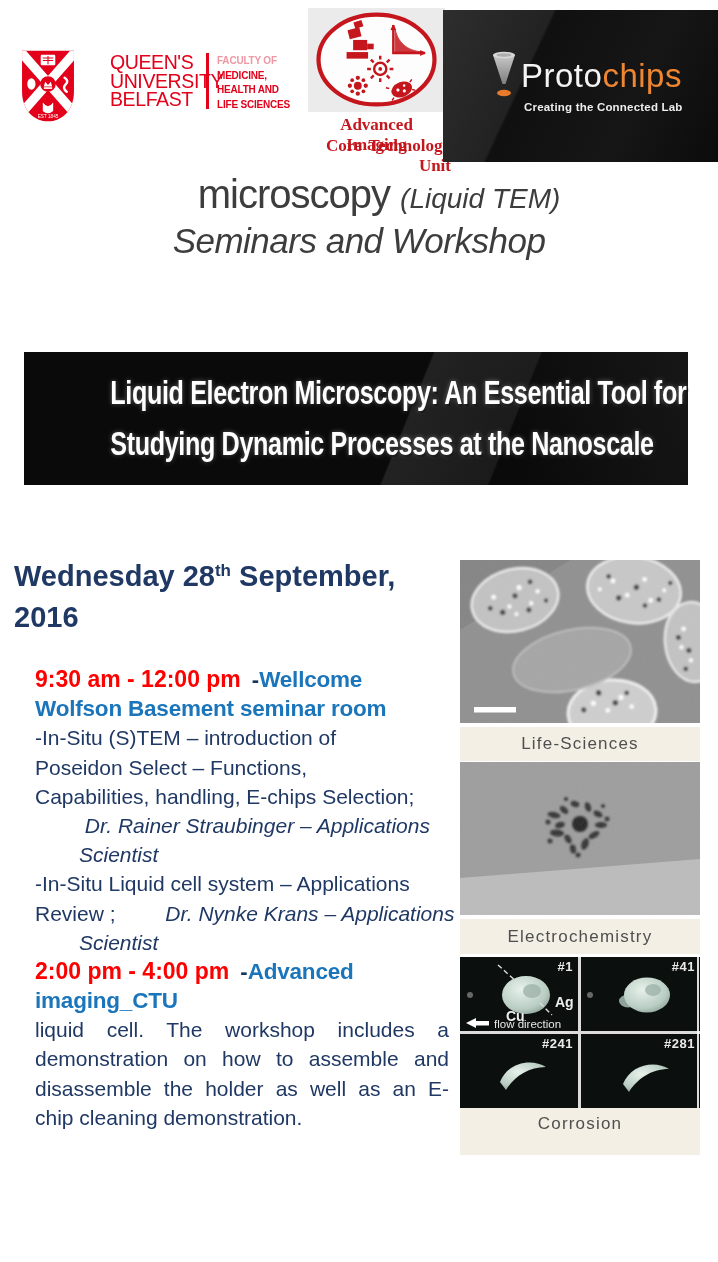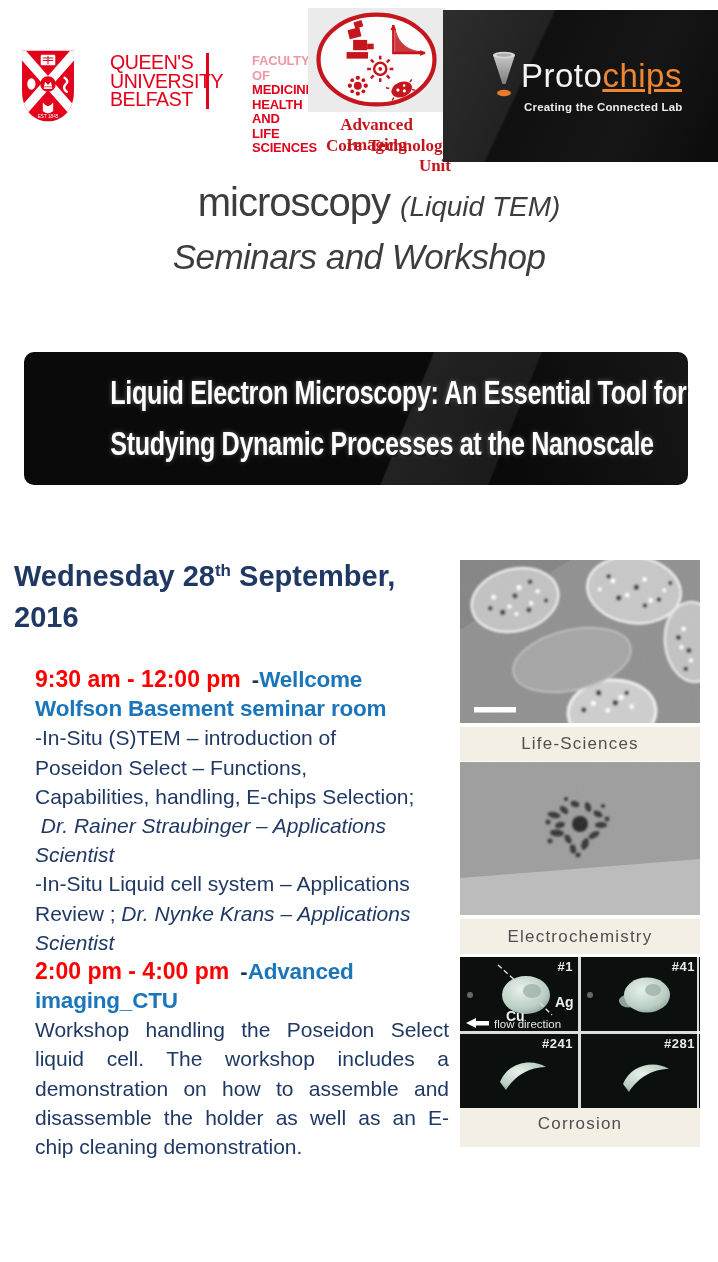--- a/index.html
+++ b/index.html
@@ -9,84 +9,84 @@
     font-family:"Liberation Sans", sans-serif;
   }
   .abs { position:absolute; }
 
   
   #qub-logo { left:8px; top:22px; width:292px; height:92px; }
   #qub-shield { left:13px; top:27px; width:54px; height:74px; }
   #qub-wordmark { left:75px; top:31px; color:#e2001a; font-weight:400;
     font-size:19.5px; line-height:18.5px; letter-spacing:-0.4px;margin-left:27px; }
   #qub-divider { left:198px; top:31px; width:2.5px; height:56px; background:#e2001a; }
-  #qub-faculty { left:209px; top:32px; font-weight:800; font-size:13px;
-    line-height:14.5px; color:#e2001a; letter-spacing:-0.2px;margin-left:35px; }
+  #qub-faculty { left:209px; top:32px; font-weight:800; font-size:10px;
+    line-height:14.5px; color:#e2001a; letter-spacing:-0.2px; }
   #qub-faculty .light { color:#ef97a3; }
 
   #aictu-logo { left:308px; top:8px; width:137px; height:148px; }
   #aictu-bg { left:0; top:0; width:137px; height:104px; background:#ebebeb; }
   #aictu-svg { left:3px; top:2px; }
   .aictu-text { width:137px; text-align:center; color:#c4161c;
     font-family:"Liberation Serif", serif; font-weight:600; word-spacing:3px; }
   #aictu-line1 { left:0; top:107px; font-size:17px; }
   #aictu-line2 { left:-6px; top:128px; width:149px; font-size:17px;text-align:right; }
 
   #protochips-logo { left:443px; top:10px; width:275px; height:152px;
     background:linear-gradient(115deg,#2e2e2e 0%,#222 32%,#101010 33%,#161616 68%,#0b0b0b 100%); }
   #protochips-cone { left:49px; top:40px; }
   #protochips-brand { left:78px; top:47px; font-size:33px; font-weight:400;
     letter-spacing:0.5px; color:#f3f3f3; }
-  #protochips-brand .accent { color:#ef8632;text-decoration:underline; }
+  #protochips-brand .accent { color:#ef8632; }
   #protochips-tagline { left:81px; top:91px; font-size:11.5px; font-weight:700;
     color:#ededed; letter-spacing:0.2px; }
 
   
   #title-block { left:0; top:173px; width:718px; text-align:center; color:#3d3d3d; }
   #title-line1 { font-size:40px; letter-spacing:-1px; line-height:44px; }
-  #title-line2 { font-size:40px; letter-spacing:-1px; line-height:59px;padding-left:40px; }
+  #title-line2 { font-size:40px; letter-spacing:-1px; line-height:43px;padding-left:40px; }
   #title-line2 .note { font-size:28px; font-style:italic; letter-spacing:0; }
   #title-line3 { font-size:35px; font-style:italic; line-height:42px; letter-spacing:-0.5px; }
 
   
   #banner { left:24px; top:352px; width:664px; height:133px; background:#0a0a0a;
     background-image:
       linear-gradient(112deg, rgba(0,0,0,0) 57%, rgba(90,90,90,0.30) 57.3%, rgba(70,70,70,0.28) 72%, rgba(0,0,0,0) 72.3%),
       linear-gradient(250deg, rgba(60,60,60,0.25) 0%, rgba(0,0,0,0) 30%);
-    padding-top:15px;border-radius:10px; }
+    padding-top:15px; }
   .banner-line { width:664px; text-align:center; color:#fff; font-weight:700;
     font-size:34px; line-height:51px; letter-spacing:-0.5px;
     transform:scaleX(0.74); transform-origin:50% 50%;
     text-shadow:0 0 6px rgba(255,255,255,0.35), 2px 2px 2px rgba(0,0,0,0.8);
     white-space:nowrap; }
 
   
   #event-date { left:14px; top:550px; width:460px; color:#1f3864; font-weight:700;
     font-size:29px; line-height:41px; }
   #event-date sup { font-size:17px; vertical-align:10px; letter-spacing:0; }
 
   
   #schedule { left:35px; top:667px; width:414px; color:#1f3864; font-size:21px; }
   .line { height:29.2px; line-height:25px; white-space:nowrap; }
   .line.just { white-space:normal; text-align:justify; text-align-last:justify; }
-  .it { font-style:italic; }
+  .it { font-style:italic;margin-left:44px; }
   .time { color:#f00; font-weight:700; font-size:23px; }
   .hdash { color:#17365d; font-weight:700; font-size:22px; margin-left:11px; }
   .loc { color:#1b75bb; font-weight:700; font-size:22.5px; letter-spacing:-0.2px; }
 
   
   .card { left:460px; width:240px; }
   .card .label { width:240px; background:#f4efe5; color:#4f4f4f; text-align:center;
     font-size:17px; letter-spacing:1.2px; font-weight:500; }
   #card-life { top:560px; }
   #card-life .label { height:34px; line-height:34px; }
   #card-electro { top:762px; }
   #card-electro .label { height:35px; line-height:35px; }
   #card-corr { top:957px; }
-  #card-corr .label { height:39px; line-height:32px;text-align:center; }
+  #card-corr .label { height:47px; line-height:32px;text-align:center; }
 
   #corr-grid { width:240px; height:151px; background:#dcdcdc; display:grid;
     grid-template-columns:118px 119px; grid-template-rows:74px 74px; gap:3px; }
   .panel { background:#0b0f0e; position:relative; }
   .frame-no { position:absolute; top:2px; right:5px; color:#e9e9e9; font-weight:700;
     font-size:13px; letter-spacing:0.5px; }
   #corr-line { top:0; right:1px; width:2px; height:151px; background:rgba(255,255,255,0.85); }
 </style>
 </head>
 <body>
@@ -208,21 +208,20 @@
   <div class="line">-In-Situ (S)TEM – introduction of</div>
   <div class="line">Poseidon Select – Functions,</div>
   <div class="line">Capabilities, handling, E-chips Selection;</div>
   <div class="line it">&nbsp;Dr. Rainer Straubinger – Applications</div>
   <div class="line it">Scientist</div>
   <div class="line">-In-Situ Liquid cell system – Applications</div>
   <div class="line"><span>Review ; </span><span class="it">Dr. Nynke Krans – Applications</span></div>
   <div class="line it">Scientist</div>
   <div class="line"><span class="time">2:00 pm - 4:00 pm</span><span class="hdash">-</span><span class="loc">Advanced</span></div>
   <div class="line"><span class="loc">imaging_CTU</span></div>
-  <div class="line just">Workshop handling the Poseidon Select</div>
   <div class="line just">liquid cell. The workshop includes a</div>
   <div class="line just">demonstration on how to assemble and</div>
   <div class="line just">disassemble the holder as well as an E-</div>
   <div class="line">chip cleaning demonstration.</div>
 </div>
 
 <div class="abs card" id="card-life">
   <svg width="240" height="163" viewBox="0 0 240 163">
     <defs>
       <filter id="grain1" x="0" y="0" width="100%" height="100%">

